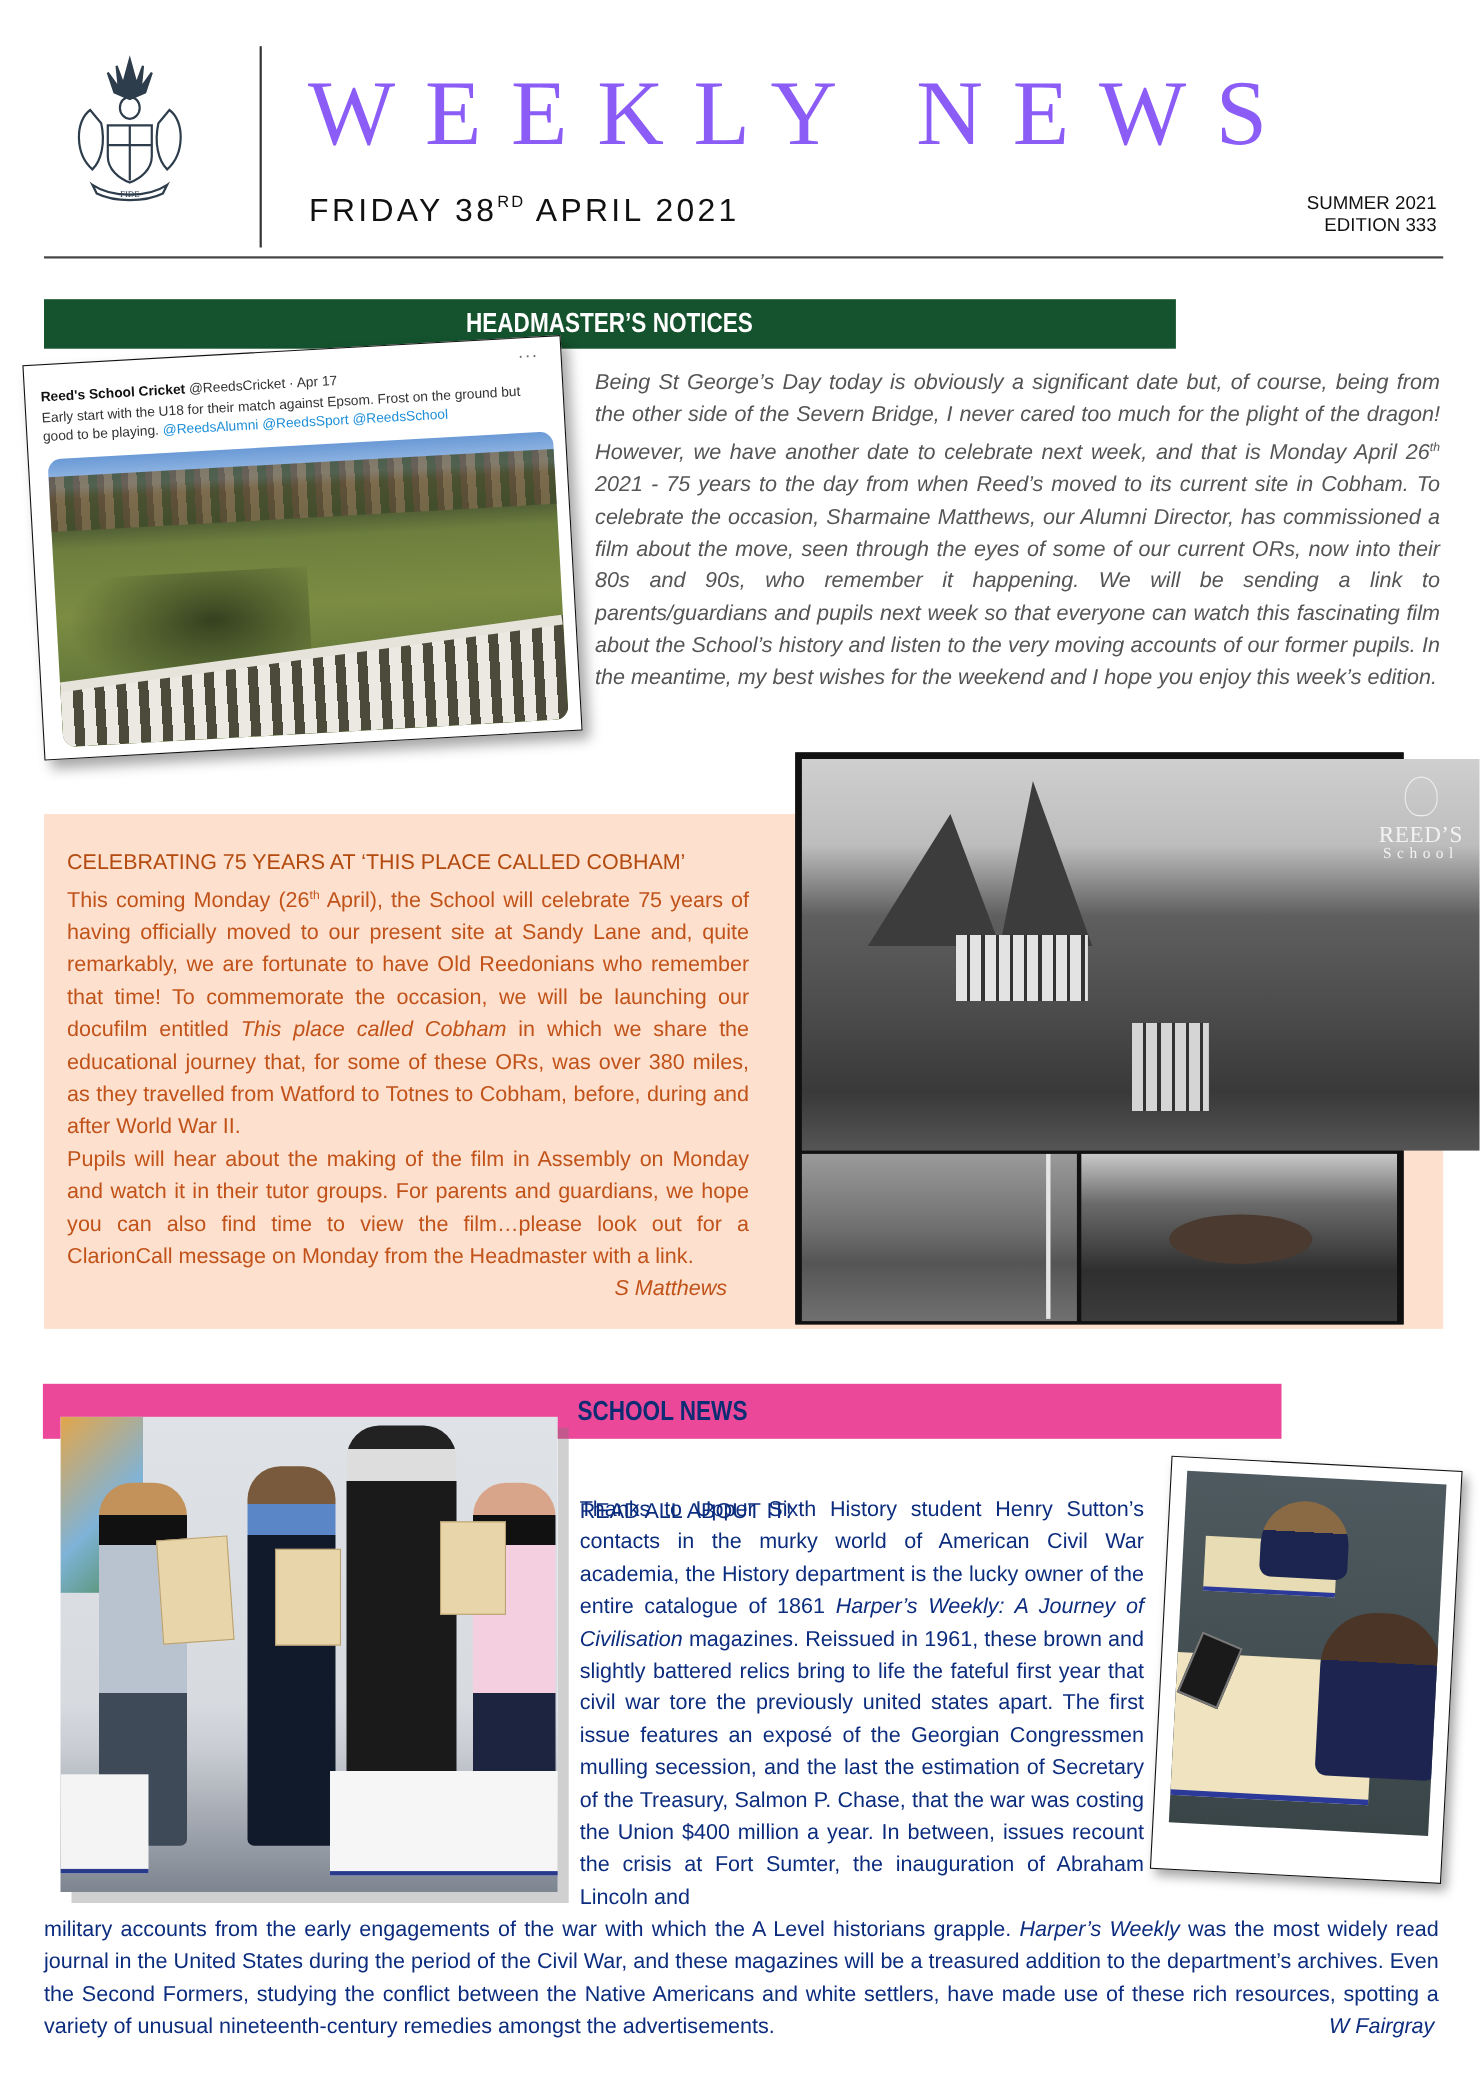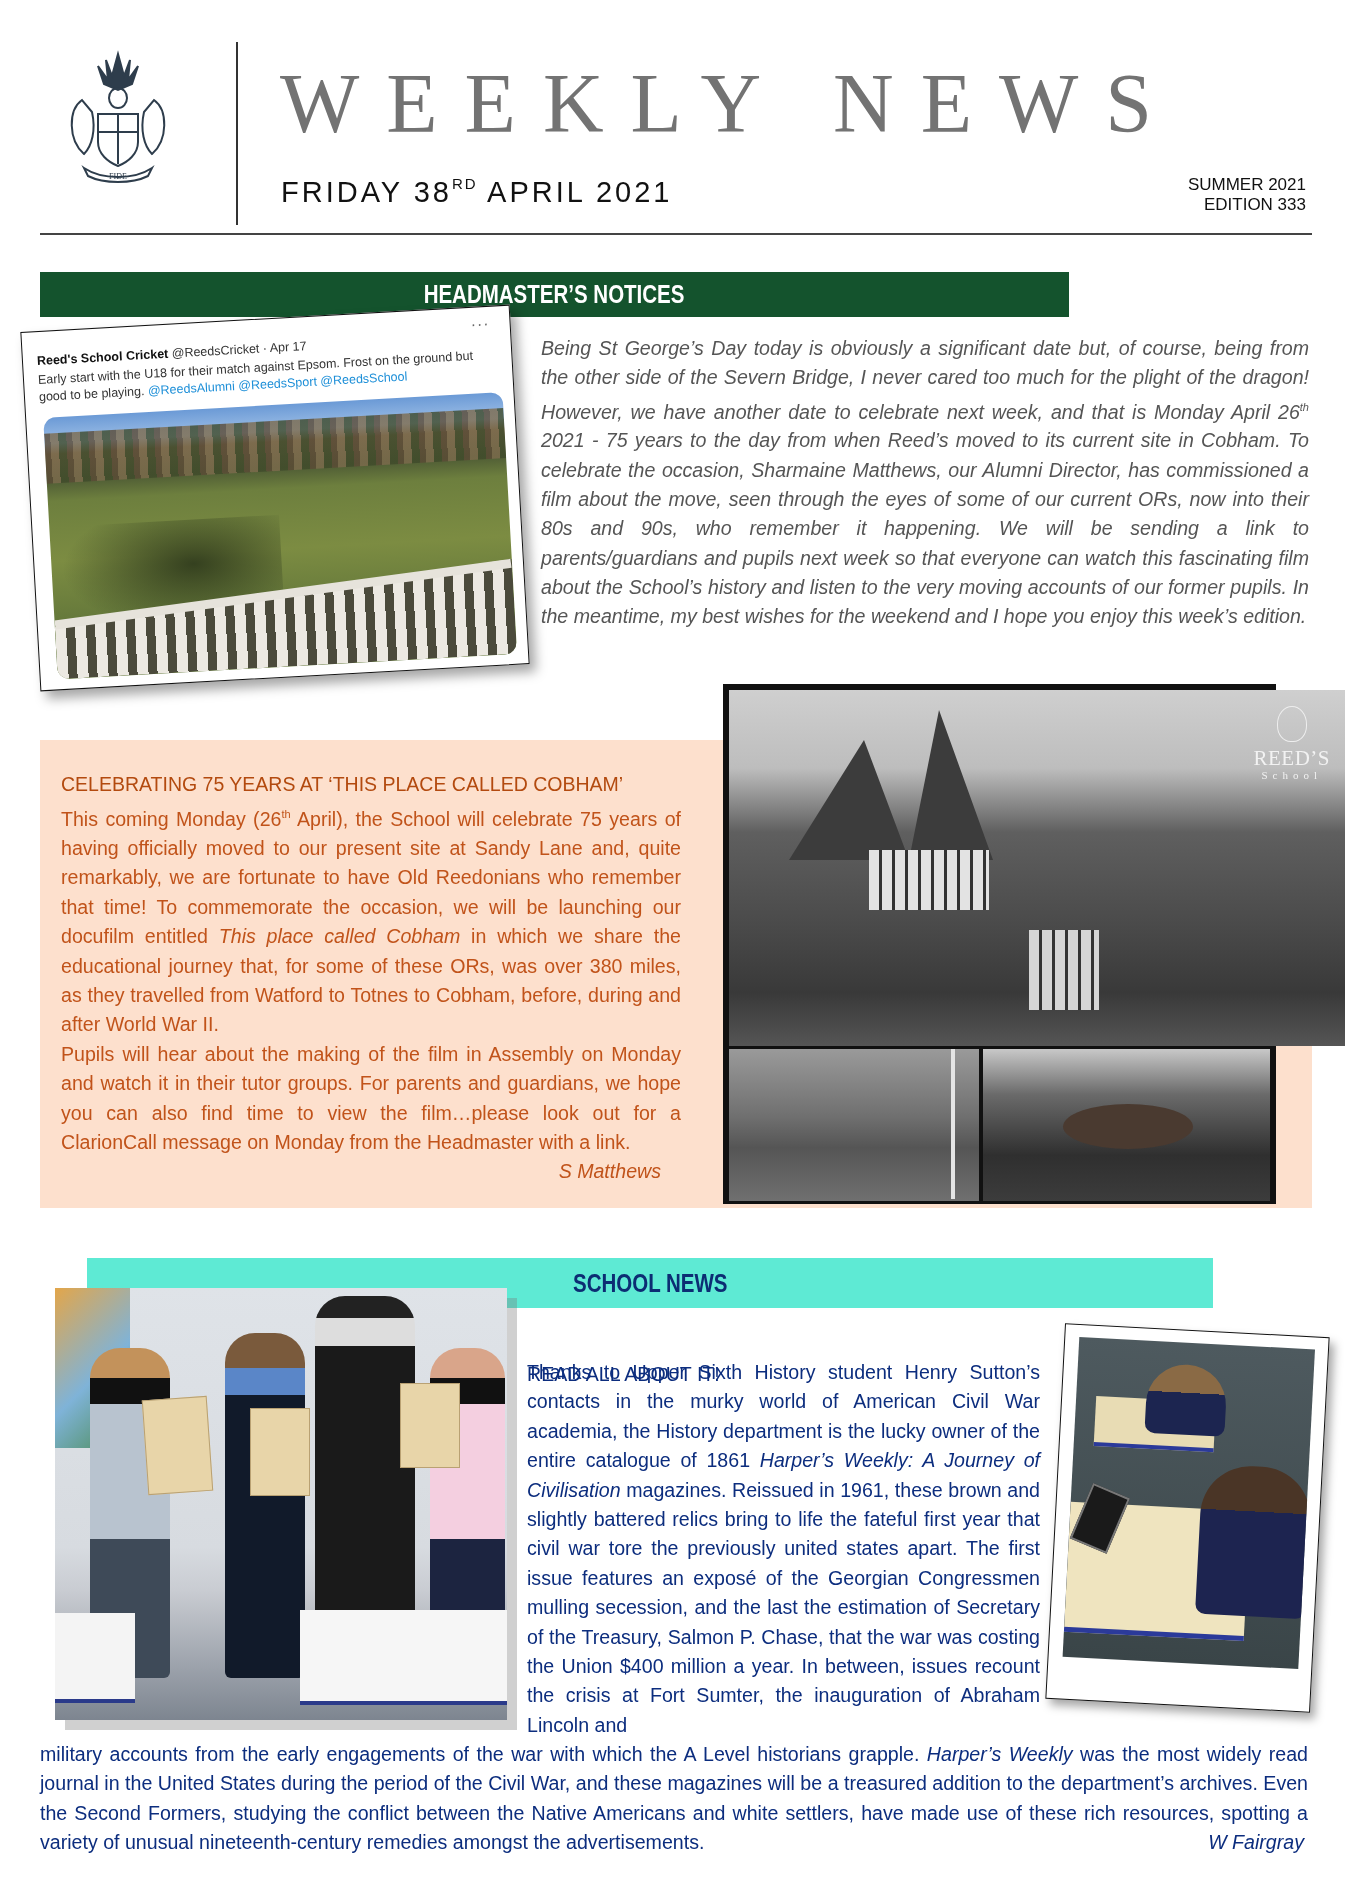--- a/index.html
+++ b/index.html
@@ -2,32 +2,32 @@
 <html><head>
 <meta charset="utf-8">
 <style>
   * { box-sizing: border-box; margin: 0; padding: 0; }
   html, body { width: 1345px; height: 1903px; background: #ffffff; overflow: hidden; }
   body { position: relative; font-family: "Liberation Sans", sans-serif; }
 
   
   .crest { position: absolute; left: 62px; top: 50px; width: 112px; height: 140px; }
   .masthead-divider { position: absolute; left: 236px; top: 42px; width: 1.5px; height: 183px; background: #333; }
-  .title { position: absolute; left: 280px; top: 62px; font-family: "Liberation Serif", serif; font-size: 84px; letter-spacing: 27px; color: #737373; line-height: 1; font-weight: normal; }
+  .title { position: absolute; left: 280px; top: 62px; font-family: "Liberation Serif", serif; font-size: 84px; letter-spacing: 27px; color: #8b5cf6; line-height: 1; font-weight: normal; }
   .date { position: absolute; left: 281px; top: 176px; font-family: "Liberation Sans", sans-serif; font-size: 29px; letter-spacing: 3px; color: #111; line-height: 1; }
   .date sup { font-size: 15px; letter-spacing: 2px; vertical-align: 13px; }
   .edition { position: absolute; right: 39px; top: 175px; text-align: right; font-size: 17px; line-height: 20px; color: #111; }
   .masthead-rule { position: absolute; left: 40px; top: 233px; width: 1272px; height: 2px; background: #444; }
 
   
   .banner { position: absolute; height: 45px; display: flex; align-items: center; justify-content: center; }
   .banner span { font-family: "Liberation Sans", sans-serif; font-weight: bold; font-size: 25px; transform: scaleX(0.82); letter-spacing: 0; display: inline-block; }
   .banner-head { left: 40px; top: 272px; width: 1029px; background: #14532d; }
   .banner-head span { color: #fff; }
-  .banner-school { left: 39px; top: 1258px; width: 1126px; background: #5eead4; height: 50px; margin-left: 48px; }
+  .banner-school { left: 39px; top: 1258px; width: 1126px; background: #ec4899; height: 50px; }
   .banner-school span { color: #0c2d73; }
 
   
   .tweet { position: absolute; left: 30px; top: 318px; width: 490px; height: 360px; background: #fff; border: 1.5px solid #111; transform: rotate(-3.2deg); transform-origin: 50% 50%; box-shadow: 6px 8px 12px rgba(0,0,0,0.35); overflow: hidden; }
   .tweet-dots { position: absolute; right: 20px; top: 8px; font-size: 16px; color: #666; letter-spacing: 1px; }
   .tweet-head { position: absolute; left: 14px; top: 22px; font-size: 12.5px; color: #333; }
   .tweet-head b { color: #111; }
   .tweet-text { position: absolute; left: 14px; top: 40px; width: 460px; font-size: 12.5px; color: #333; line-height: 17px; }
   .tweet-text .mention { color: #1d8fd8; }
   .tweet-photo { position: absolute; left: 17px; top: 86px; width: 460px; height: 262px; border-radius: 12px; overflow: hidden; background: linear-gradient(#6b9ad6 0%, #9ebfe6 10%, #7a6c4e 14%, #4f5c35 24%, #6d7f3e 32%, #7c8c42 55%, #63773a 80%); }
@@ -47,21 +47,21 @@
 
   
   .collage { position: absolute; left: 723px; top: 684px; width: 553px; height: 520px; background: #111; border: 3px solid #111; }
   .c-main { position: absolute; left: 3px; top: 3px; width: 617px; height: 356px; background: linear-gradient(180deg, #cfcfcf 0%, #bdbdbd 22%, #5f5f5f 40%, #4b4b4b 65%, #393939 85%, #555 100%); overflow: hidden; }
   .c-roof { position: absolute; left: 60px; top: 20px; width: 300px; height: 150px; background: #3c3c3c; clip-path: polygon(0 100%, 25% 20%, 40% 100%, 50% 0, 68% 100%); }
   .c-windows { position: absolute; left: 140px; top: 160px; width: 120px; height: 60px; background: repeating-linear-gradient(90deg, #e3e3e3 0 10px, #333 10px 13px); }
   .c-windows2 { position: absolute; left: 300px; top: 240px; width: 70px; height: 80px; background: repeating-linear-gradient(90deg, #d5d5d5 0 10px, #333 10px 13px); }
   .c-logo { position: absolute; right: 16px; top: 16px; text-align: center; color: #f2f2f2; font-family: "Liberation Serif", serif; }
   .c-logo .crest-mini { width: 30px; height: 36px; border-radius: 50% 50% 45% 45%; border: 1.5px solid #eee; margin: 0 auto 6px; }
   .c-logo .name { font-size: 21px; line-height: 1; letter-spacing: 0.5px; }
-  .c-logo .sub { font-size: 11px; letter-spacing: 5px; }
+  .c-logo .sub { font-size: 14px; letter-spacing: 5px; }
   .c-caption { position: absolute; left: 13px; top: 284px; color: #fafafa; font-family: "Liberation Serif", serif; font-size: 21px; line-height: 21px; }
   .c-caption i { font-style: italic; }
   .c-rugby { position: absolute; left: 3px; top: 362px; width: 250px; height: 152px; background: linear-gradient(180deg, #9a9a9a 0%, #6f6f6f 45%, #555 65%, #707070 100%); overflow: hidden; }
   .c-library { position: absolute; left: 257px; top: 362px; width: 287px; height: 152px; background: linear-gradient(180deg, #c8c8c8 0%, #6a6a6a 30%, #2f2f2f 70%, #3c3c3c 100%); overflow: hidden; }
   .c-table { position: absolute; left: 80px; top: 55px; width: 130px; height: 45px; border-radius: 50%; background: #4a3a30; }
   .c-post { position: absolute; left: 222px; top: 0; width: 4px; height: 150px; background: #e5e5e5; }
 
   
   .history-photo { position: absolute; left: 55px; top: 1288px; width: 452px; height: 432px; background: linear-gradient(180deg, #dfe3e8 0%, #d7dbe0 60%, #c9ccd2 70%, #7d8590 100%); box-shadow: 10px 10px 0 rgba(120,120,120,0.35); overflow: hidden; }
   .hp-map { position: absolute; left: 0; top: 0; width: 75px; height: 160px; background: linear-gradient(135deg, #e3a64a, #7fb3d8 55%, #4a8a50); }

